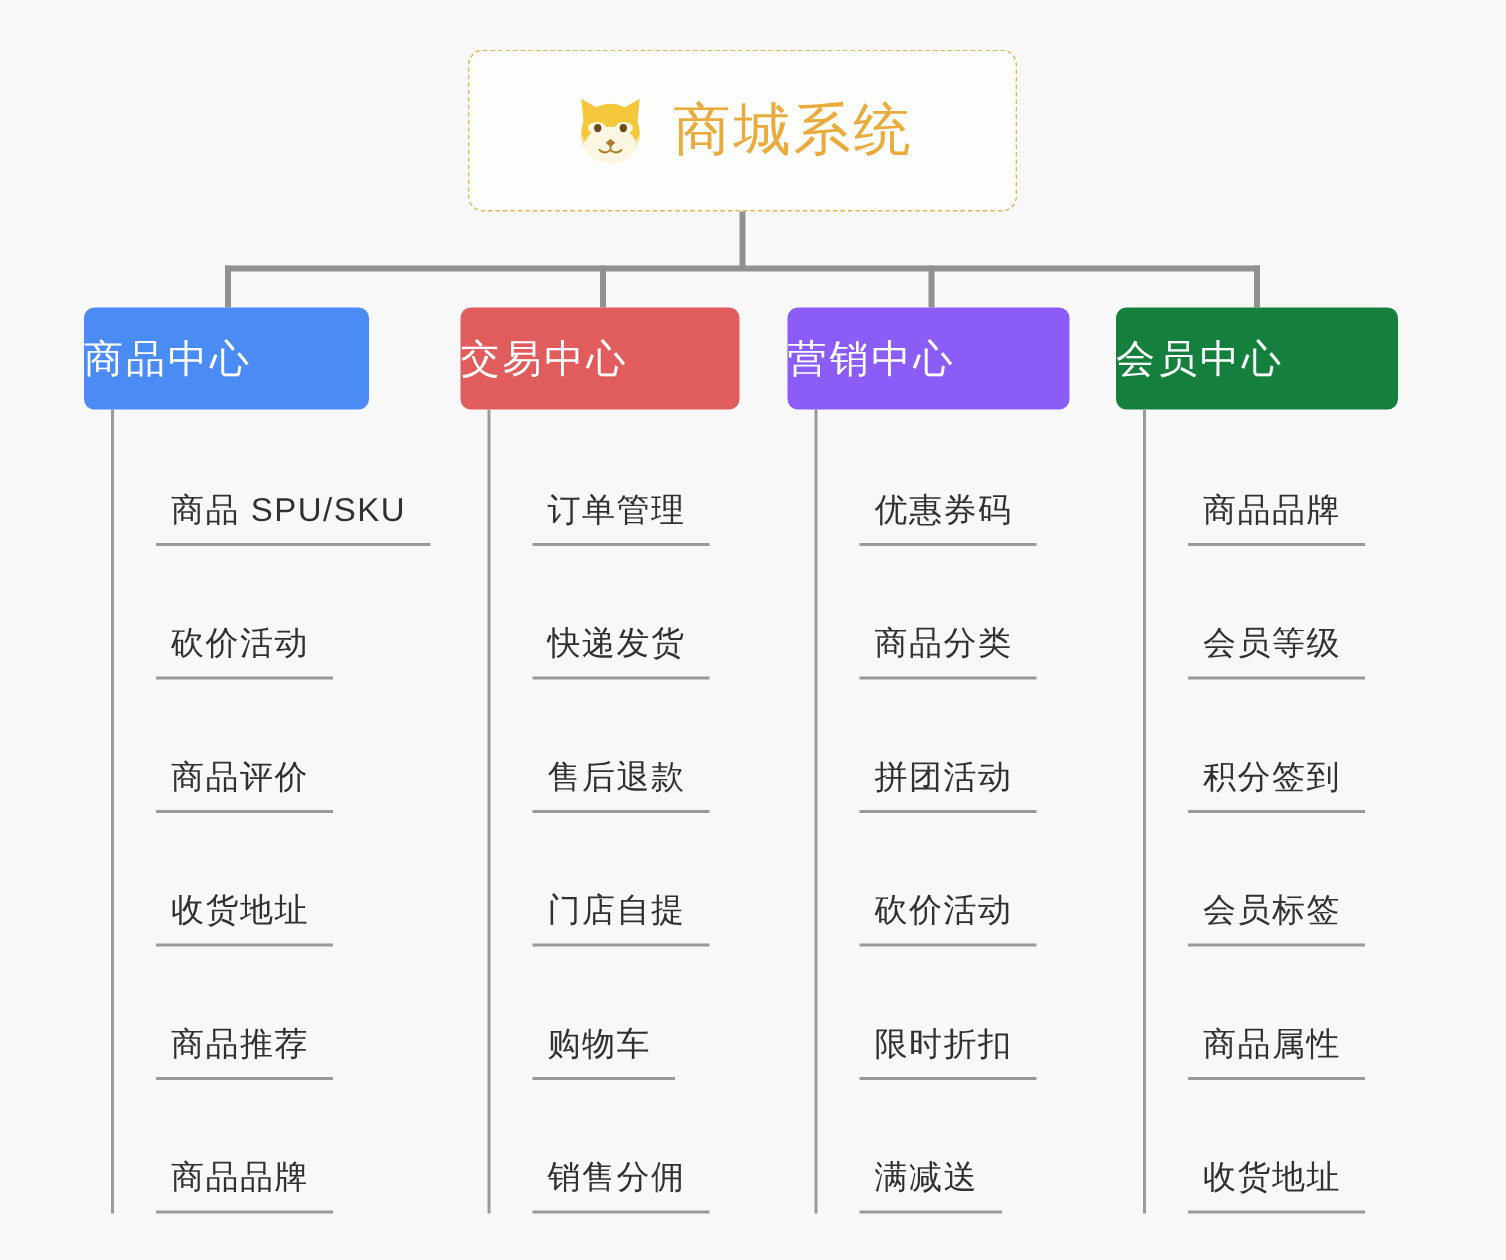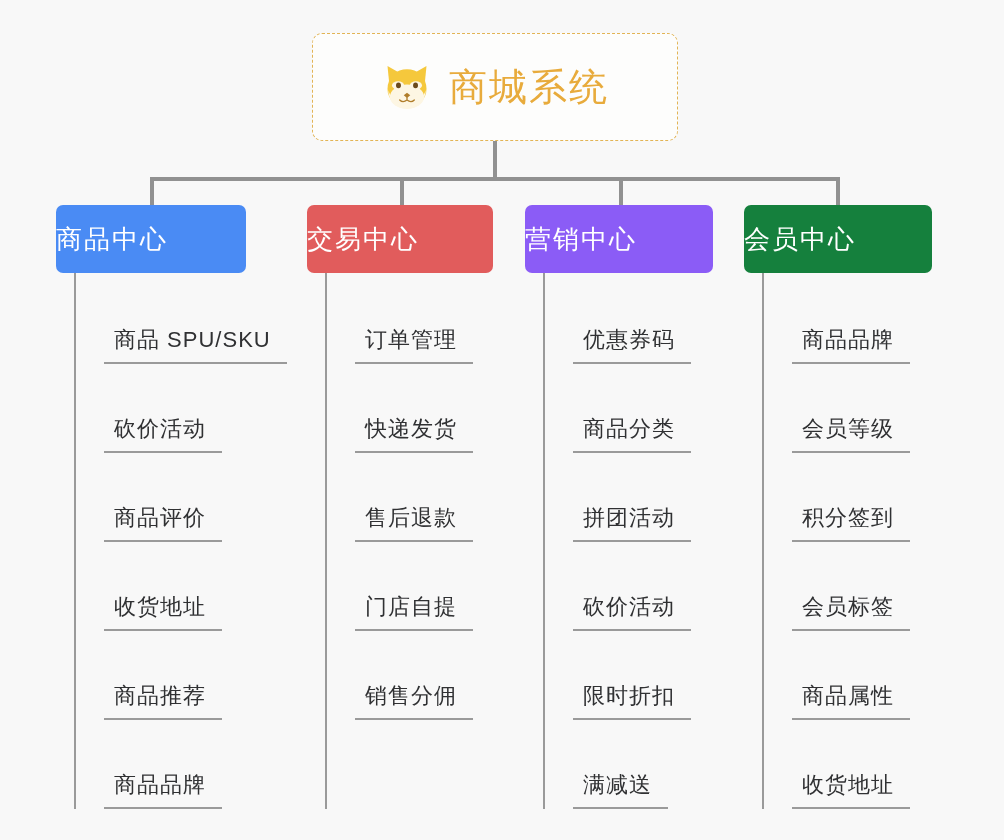--- a/index.html
+++ b/index.html
@@ -200,20 +200,23 @@
       <div class="item">
         <span class="item-label">快递发货</span>
       </div>
       <div class="item">
         <span class="item-label">售后退款</span>
       </div>
       <div class="item">
         <span class="item-label">门店自提</span>
       </div>
       <div class="item">
+        <span class="item-label">购物车</span>
+      </div>
+      <div class="item">
         <span class="item-label">销售分佣</span>
       </div>
     </div>
   </div>
 
   <div class="column" style="left:525px; width:188px;">
     <div class="col-header" style="background: #8b5cf6;">
       <span>营销中心</span>
     </div>
     <div class="col-body">

